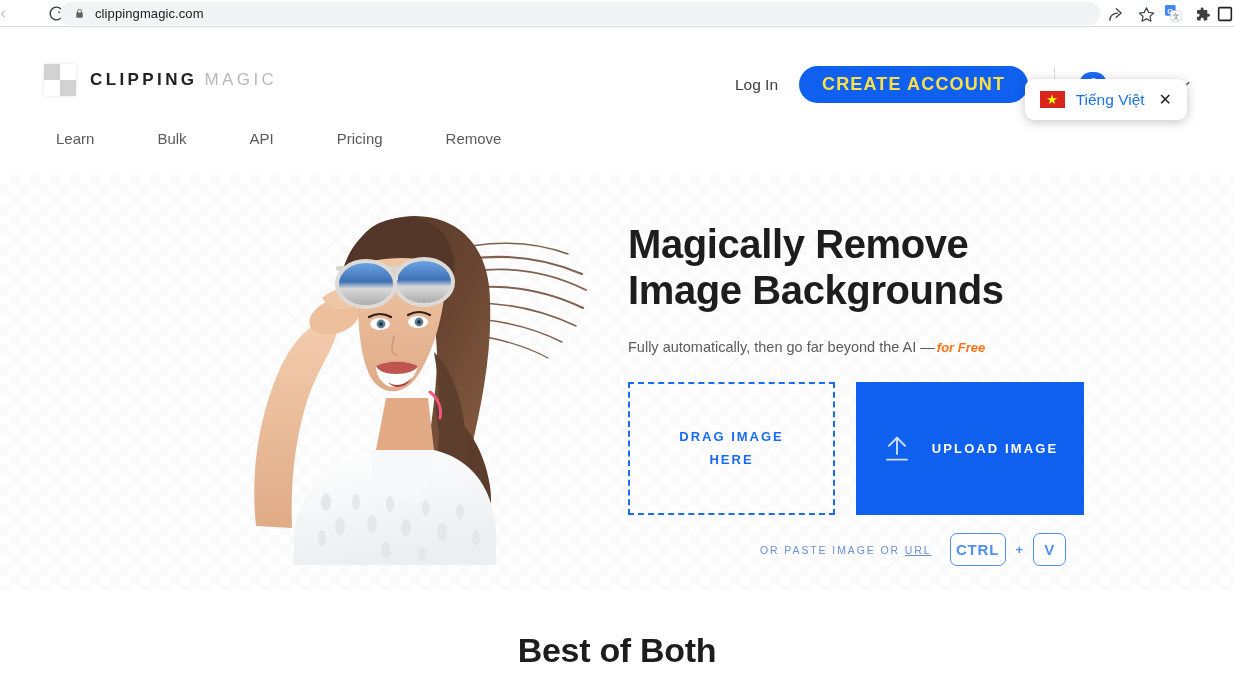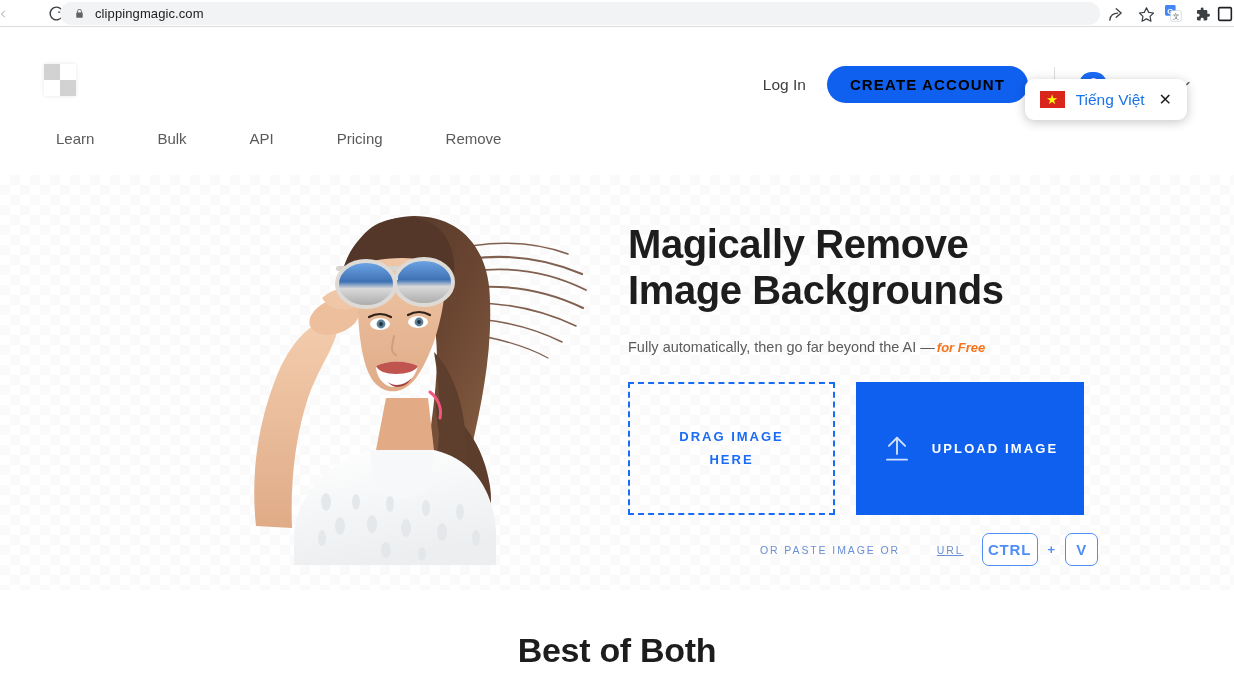--- a/index.html
+++ b/index.html
@@ -93,24 +93,24 @@
 
   #account-area {
     position: absolute; right: 44px; top: 38px;
     display: flex; align-items: center;
   }
   #login-link {
     font-size: 15.5px; color: #3d3d3d;
     text-decoration: none; margin-right: 21px;
   }
   #create-account-btn {
-    background: #1060f0; color: #000000;
+    background: #1060f0; color: #fde047;
     border: none; border-radius: 19px;
     height: 37px; padding: 0 23px;
-    font-size: 15px; font-weight: bold;
+    font-size: 18px; font-weight: bold;
     letter-spacing: 1.15px;
     font-family: "Liberation Sans", sans-serif;
     cursor: pointer;
   }
   #header-divider {
     width: 1px; height: 36px;
     background: #dedede;
     margin: 0 24px 0 26px;
   }
   #language-selector {
@@ -210,21 +210,21 @@
   }
 
   #paste-row {
     position: absolute; left: 760px; top: 358px;
     display: flex; align-items: center;
   }
   #paste-text {
     font-size: 10.5px; color: #6b8fd6;
     letter-spacing: 1.9px; margin-right: 18px;
   }
-  #paste-url-link { color: #6b8fd6; text-decoration: underline; margin-left: 32px; }
+  #paste-url-link { color: #6b8fd6; text-decoration: underline; }
   .key-cap {
     border: 1.5px solid #4f8ef7; border-radius: 7px;
     color: #4f8ef7; font-size: 15px; font-weight: bold;
     letter-spacing: .8px;
     display: flex; align-items: center; justify-content: center;
     height: 33px; background: #ffffff;
     cursor: pointer;
   }
   #key-ctrl { width: 56px; }
   #key-v    { width: 33px; }
@@ -302,20 +302,23 @@
     </svg>
   </div>
 </div>
 
 <div id="page-header">
 
   <div id="logo-block">
     <div id="logo-mark">
       <i></i>
         <i></i>
+    </div>
+    <div id="logo-wordmark">
+      <span id="logo-clipping">CLIPPING</span><span id="logo-magic">MAGIC</span>
     </div>
   </div>
 
   <nav id="main-nav">
     <a href="#">Learn</a>
     <a href="#">Bulk</a>
     <a href="#">API</a>
     <a href="#">Pricing</a>
     <a href="#">Remove</a>
   </nav>

